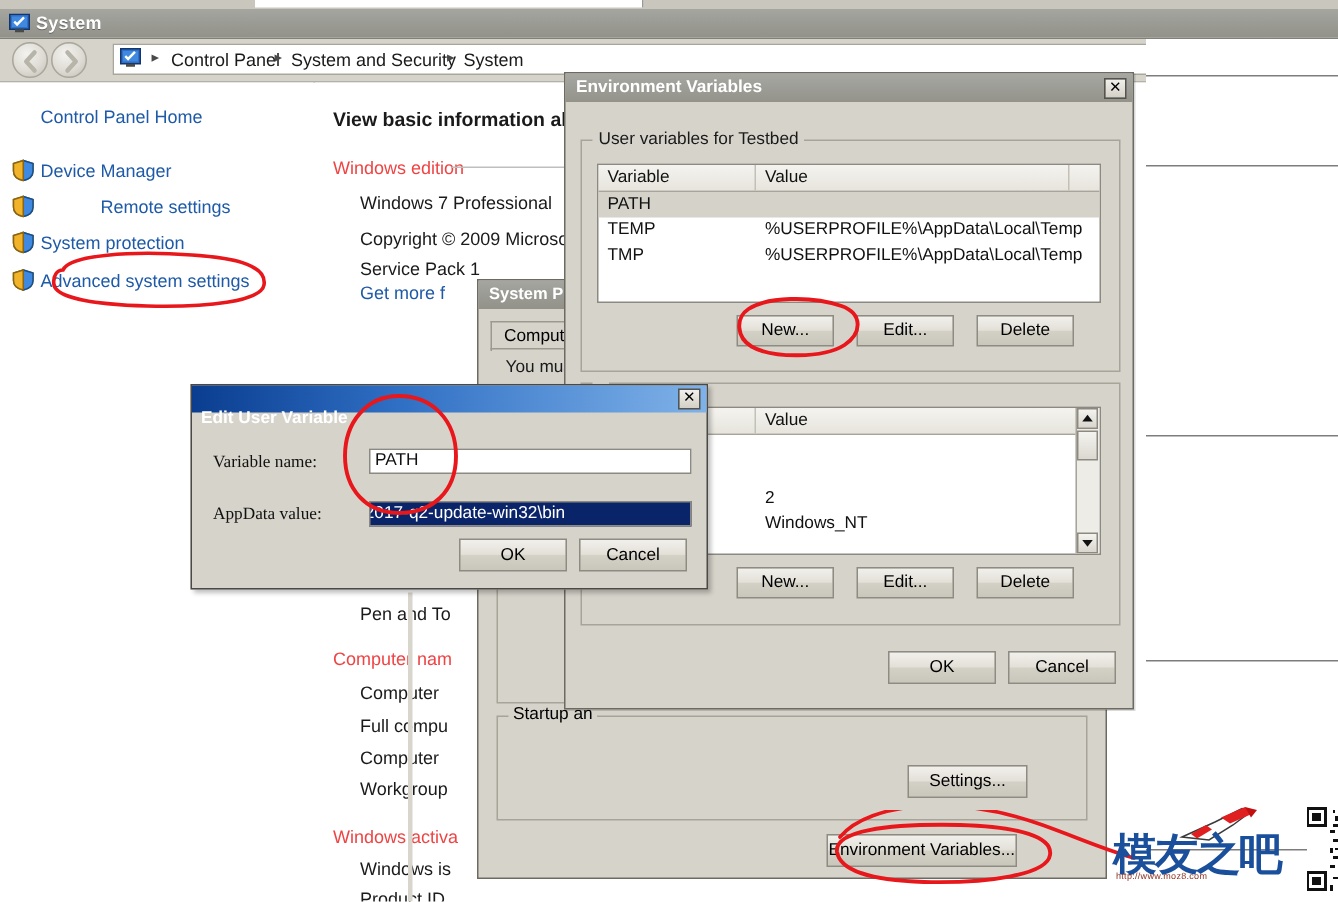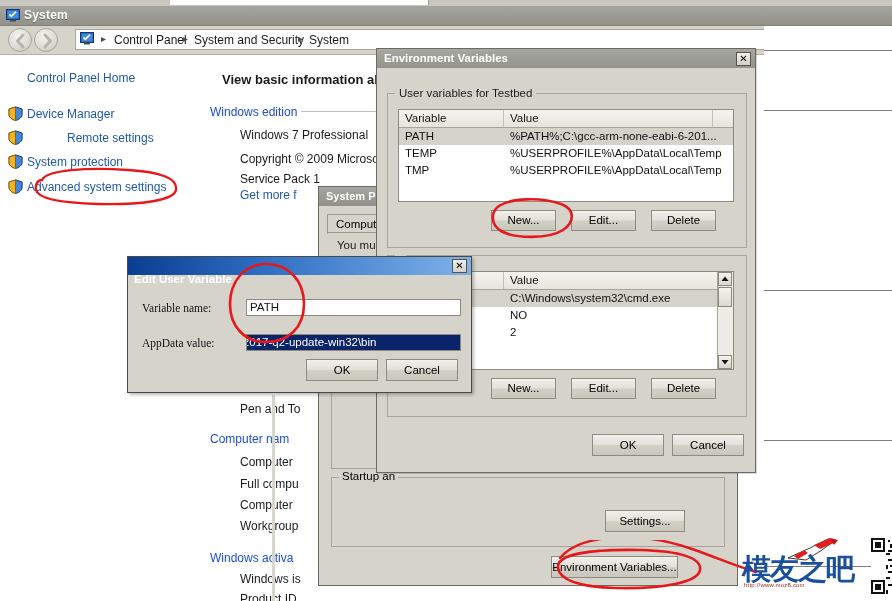--- a/index.html
+++ b/index.html
@@ -47,21 +47,21 @@
 
   
   #left-pane{left:0;top:55px;width:209px;height:546px;background:#ffffff;}
   #cp-home{left:27px;top:71px;color:#1e5aa8;font-size:12px;cursor:pointer;}
   .sidelink{left:27px;font-size:12px;color:#1e5aa8;cursor:pointer;}
   .shield{position:absolute;left:8px;width:15px;height:15px;}
 
   
   #content-pane{left:210px;top:55px;width:682px;height:546px;background:#ffffff;}
   #content-heading{left:222px;top:72px;font-size:13px;font-weight:bold;color:#1a1a1a;}
-  .sec-label{left:210px;font-size:12px;color:#1d4ed8;}
+  .sec-label{left:222px;font-size:12px;color:#ef4444;}
   .sec-rule{height:1px;background:#bfbfbf;}
   .sec-item{left:240px;font-size:12px;color:#1a1a1a;}
   .sec-item-link{left:240px;font-size:12px;color:#1e5aa8;cursor:pointer;}
 
   
   #sysprops{
     left:318px;top:186px;width:420px;height:400px;
     background:#d6d3cb;border:1px solid #6d6a62;box-sizing:border-box;
   }
   #sysprops-titlebar{
@@ -308,21 +308,20 @@
   <div class="group-legend" style="left:18px;top:38px;">User variables for Testbed</div>
 
   <div class="lv" style="left:21px;top:60px;width:336px;height:93px;">
     <div class="lv-head">
       <div class="lv-head-cell" style="left:0;width:105px;">Variable</div>
       <div class="lv-head-cell" style="left:105px;width:209px;">Value</div>
       <div class="lv-head-cell" style="left:314px;width:22px;border-right:none;"></div>
     </div>
     <div class="lv-row sel" style="top:18px;">
       <div class="lv-c1">PATH</div>
-      <div class="lv-c2" style="left:111px;">%PATH%;C:\gcc-arm-none-eabi-6-201...</div>
     </div>
     <div class="lv-row" style="top:35px;">
       <div class="lv-c1">TEMP</div>
       <div class="lv-c2" style="left:111px;">%USERPROFILE%\AppData\Local\Temp</div>
     </div>
     <div class="lv-row" style="top:52px;">
       <div class="lv-c1">TMP</div>
       <div class="lv-c2" style="left:111px;">%USERPROFILE%\AppData\Local\Temp</div>
     </div>
   </div>
@@ -332,31 +331,27 @@
   <div class="winbtn" style="left:274px;top:161px;width:65px;height:21px;">Delete</div>
 
   <div class="groupbox" style="left:10px;top:206px;width:358px;height:160px;"></div>
   <div class="group-legend" style="left:18px;top:200px;">&nbsp;</div>
 
   <div class="lv" style="left:21px;top:222px;width:336px;height:99px;">
     <div class="lv-head" style="right:15px;">
       <div class="lv-head-cell" style="left:0;width:105px;"></div>
       <div class="lv-head-cell" style="left:105px;width:216px;border-right:none;">Value</div>
     </div>
-    <div class="lv-row sel" style="top:18px;right:15px;">
-      <div class="lv-c1"></div>
-      <div class="lv-c2" style="left:111px;">C:\Windows\system32\cmd.exe</div>
-    </div>
-    <div class="lv-row" style="top:35px;right:15px;">
-      <div class="lv-c1">_C...</div>
-      <div class="lv-c2" style="left:111px;">NO</div>
-    </div>
     <div class="lv-row" style="top:52px;right:15px;">
       <div class="lv-c1">P...</div>
       <div class="lv-c2" style="left:111px;">2</div>
+    </div>
+    <div class="lv-row" style="top:69px;right:15px;">
+      <div class="lv-c1"></div>
+      <div class="lv-c2" style="left:111px;">Windows_NT</div>
     </div>
     <div class="scrollbar" style="right:0;">
       <div class="sb-btn" style="top:0;">
         <svg viewBox="0 0 12 12" width="12" height="12">
           <path d="M6 3.5 L9.5 8 L2.5 8 Z" fill="#111"></path>
         </svg>
       </div>
       <div class="sb-thumb" style="top:15px;height:20px;"></div>
       <div class="sb-btn" style="bottom:0;">
         <svg viewBox="0 0 12 12" width="12" height="12">

